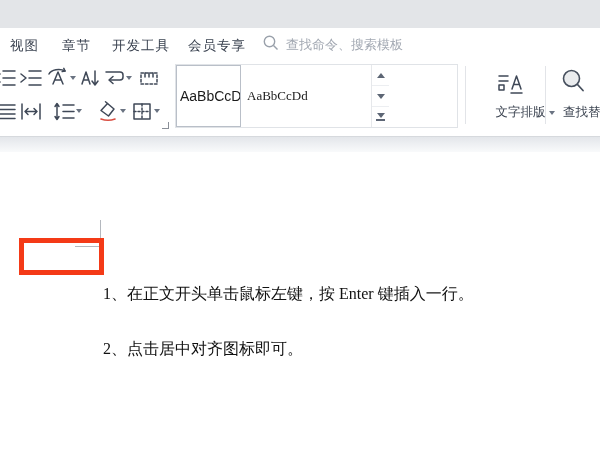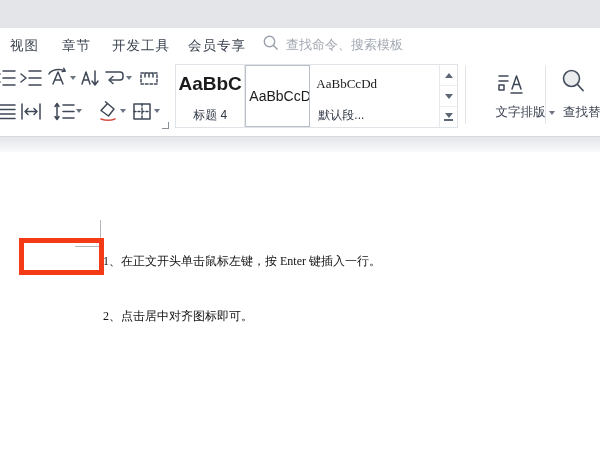--- a/index.html
+++ b/index.html
@@ -45,21 +45,21 @@
   .bigbtn { position:absolute; top:2px; width:64px; height:64px; display:flex; flex-direction:column; align-items:center; }
   .bigbtn .blab { font-size:12.5px; color:#3b4350; margin-top:4px; white-space:nowrap; display:flex; align-items:center;margin-left:30px; }
   .blab .caret { position:static; margin-left:3px; }
 
   .band { position:absolute; left:0; top:136px; width:600px; height:16px; border-top:1px solid #d6d9dd; background:linear-gradient(180deg,#e3e6ea 0%,#edeff2 45%,#f9fafb 100%); }
 
   .doc { position:absolute; left:0; top:152px; width:600px; height:298px; background:#fff; }
   .mark-v { position:absolute; left:100px; top:220px; width:1px; height:27px; background:#b4b8be; }
   .mark-h { position:absolute; left:75px; top:246px; width:26px; height:1px; background:#b4b8be; }
   .hibox { position:absolute; left:19px; top:238px; width:85px; height:37px; border:5px solid #f43a17; background:transparent; }
-  .doc-line { position:absolute; left:103px; font-size:12px; color:#111; font-family:"Liberation Serif","DejaVu Serif",serif; white-space:nowrap; }
+  .doc-line { position:absolute; left:103px; font-size:16px; color:#111; font-family:"Liberation Serif","DejaVu Serif",serif; white-space:nowrap;margin-top:31px; }
 </style>
 </head>
 <body>
 
 <div class="app">
 
   <div class="titlebar"></div>
 
   <nav class="menubar">
     <span class="menu-item" style="left:10px">视图</span>
@@ -173,30 +173,25 @@
             <rect x="3" y="4" width="16" height="15"></rect>
             <path stroke-dasharray="2 2" d="M11 4 V19 M3 11.5 H19"></path>
           </g>
         </svg>
     </span>
     <span class="caret" style="left:154px;top:47px"></span>
 
     <span class="launcher"></span>
 
     <div class="gallery">
-      <div class="gcell gc1">
-        <div class="prev">AaBbC</div>
-        <div class="lab">标题 4</div>
-      </div>
       <div class="gcell gc2">
         <div class="prev">AaBbCcD</div>
       </div>
       <div class="gcell gc3">
         <div class="prev">AaBbCcDd</div>
-        <div class="lab">默认段...</div>
       </div>
       <div class="gstrip">
         <div class="gbtn">
             <span class="tri-up"></span>
           </div>
         <div class="gbtn">
             <span class="tri-dn"></span>
           </div>
         <div class="gbtn">
           <span class="more-wrap">

